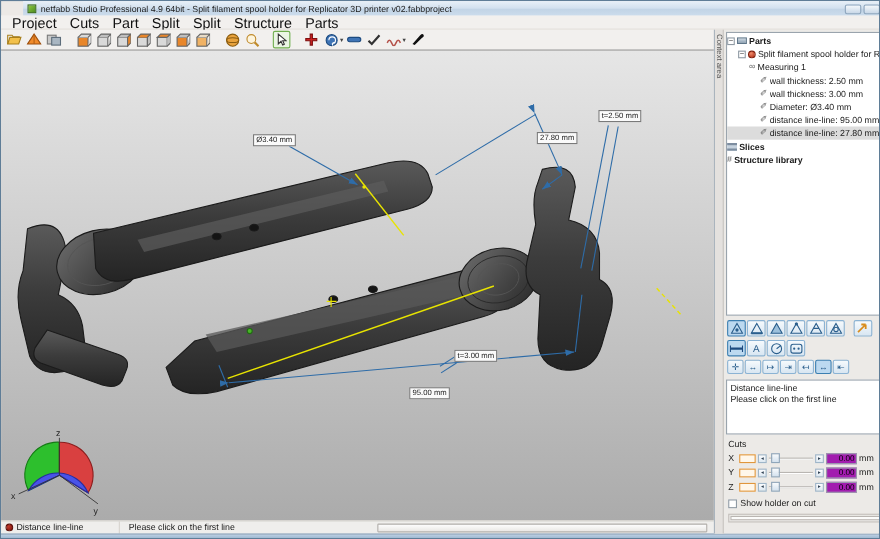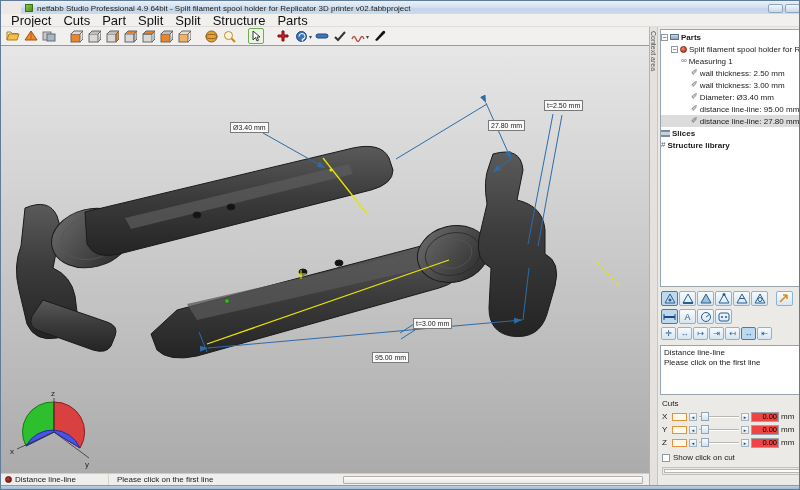--- a/index.html
+++ b/index.html
@@ -88,21 +88,21 @@
   .cuts-title { margin-bottom:2px; }
   .cutrow { display:flex; align-items:center; gap:2px; height:13px; }
   .axis { width:8px; }
   .hotbox { width:15px; height:8px; border:1px solid #e0963c; background:#fff7ea; }
   .spin { width:8px; height:8px; border:1px solid #9fb6c9; background:linear-gradient(180deg,#fbfcfe,#dde8f1);
     font-size:5px; line-height:6px; text-align:center; color:#345; }
   .slider { position:relative; width:40px; height:9px; }
   .slider .track { position:absolute; left:0; right:0; top:4px; height:2px; background:#b9b6b2; border-bottom:1px solid #fff; }
   .slider .thumb { position:absolute; left:2px; top:0; width:8px; height:9px; border:1px solid #8fa6ba;
     background:linear-gradient(180deg,#f8fbfd,#d3e1ee); }
-  .valbox { width:28px; height:10px; border:1px solid #9aa4ad; background:#ef4444; font-size:7.5px;
+  .valbox { width:28px; height:10px; border:1px solid #9aa4ad; background:#a21caf; font-size:7.5px;
     text-align:right; padding:0 1px; font-family:"Liberation Sans",sans-serif; }
   .unit { width:12px; }
   .checkrow { display:flex; align-items:center; gap:3px; margin-top:4px; }
   .checkbox { width:8px; height:8px; border:1px solid #8f9aa4; background:#fff; }
   .hscroll { margin-top:5px; height:8px; border:1px solid #c3bfbb; background:#eceae7; position:relative; }
   .hscroll .hthumb { position:absolute; left:1px; top:1px; height:4px; width:88%; background:#fbfbfa; border:1px solid #b9b5b1; }
 </style>
 </head>
 <body>
 
@@ -516,21 +516,21 @@
               <span class="track"></span>
               <span class="thumb"></span>
             </span>
           <span class="spin">▸</span>
           <input class="valbox" value="0.00" style="">
           <span class="unit">mm</span>
         </div>
 
         <div class="checkrow">
           <span class="checkbox"></span>
-          <span>Show click on cut</span>
+          <span>Show holder on cut</span>
         </div>
 
         <div class="hscroll">
           <span class="hthumb"></span>
         </div>
       </div>
 
     </div>
   </div>
 </div>

